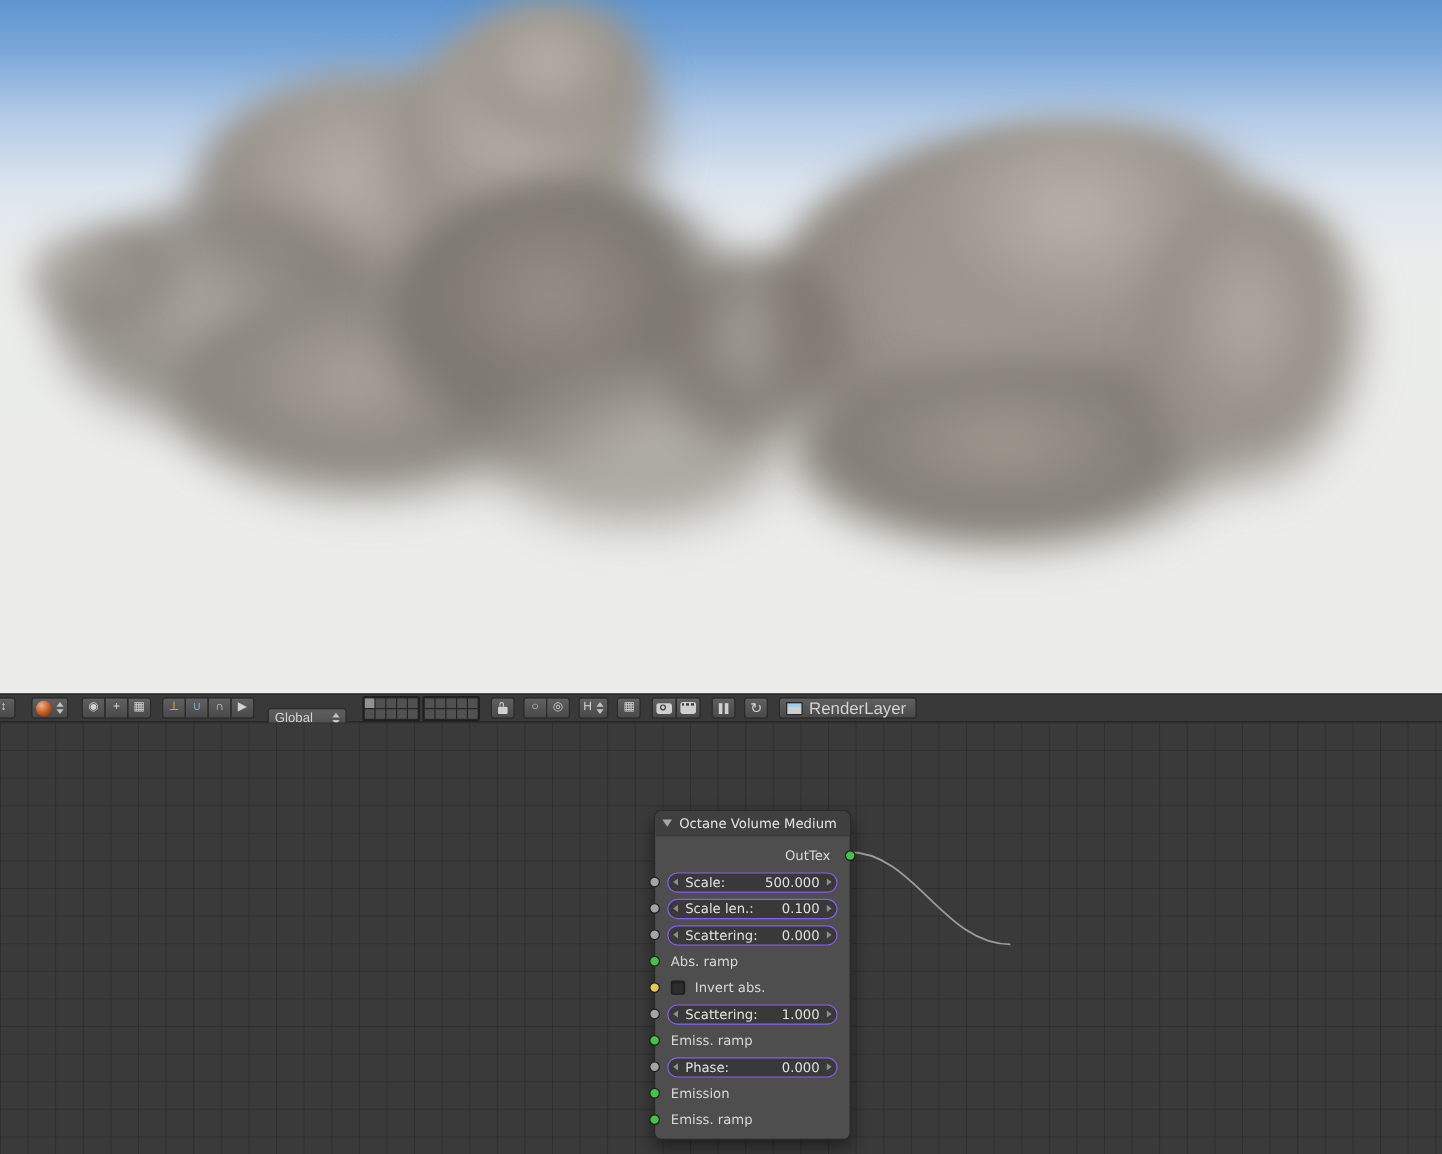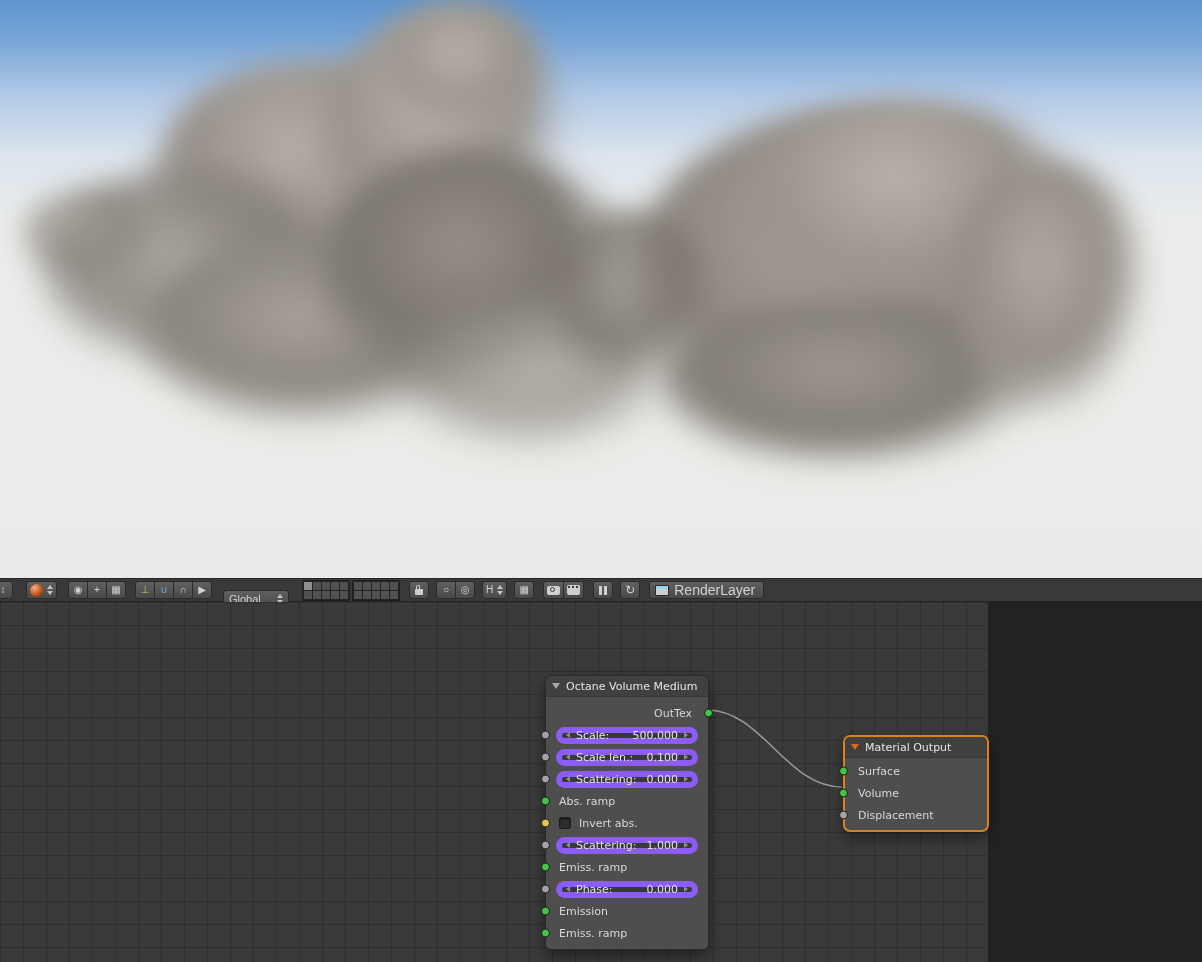--- a/index.html
+++ b/index.html
@@ -42,21 +42,21 @@
   .ic-film{width:13px;height:10px;background:#cfcfcf;border-radius:2px;position:relative;}
   .ic-film::before{content:"";position:absolute;top:1px;left:1px;right:1px;height:2px;
     background:repeating-linear-gradient(90deg,#3a3a3a 0 2px,transparent 2px 4px);}
   .ic-pause{display:flex;gap:2px;}
   .ic-pause span{display:block;width:3px;height:9px;background:#d0d0d0;}
   .pic{width:12px;height:9px;background:linear-gradient(#9ad0f0 0 3px,#cfcfcf 3px);
     border:1px solid #2a2a2a;border-radius:1px;margin-right:5px;}
   .rlayer{padding:0 8px 0 5px;font-size:14px;}
 
   
-  .neditor{position:absolute;left:0;top:602px;width:988px;height:360px;background:#3a3a3a;
+  .neditor{position:absolute;left:0;top:602px;width:1202px;height:360px;background:#3a3a3a;
     background-image:linear-gradient(rgba(0,0,0,.17) 1px,transparent 1px),
                      linear-gradient(90deg,rgba(0,0,0,.17) 1px,transparent 1px);
     background-size:23px 23px;}
   .noodles{position:absolute;left:0;top:0;pointer-events:none;}
   .node{position:absolute;background:#4e4e4e;border:1px solid #2a2a2a;border-radius:6px;
     box-shadow:0 6px 14px rgba(0,0,0,.45);font-size:11px;color:#d8d8d8;}
   .node-h{height:20px;background:#404040;border-radius:5px 5px 0 0;display:flex;align-items:center;
     padding:0 6px;color:#e4e4e4;border-bottom:1px solid #383838;}
   .tri{width:0;height:0;border-left:4px solid transparent;border-right:4px solid transparent;
     border-top:6px solid #a8a8a8;margin-right:6px;}
@@ -65,21 +65,21 @@
   .nrow .lbl{margin-left:13px;}
   .nrow.out{justify-content:flex-end;padding-left:20px;}
   .nrow.out .lbl{margin:0 16px 0 0;}
   .sock{position:absolute;width:9px;height:9px;border-radius:50%;border:1px solid #1c1c1c;
     box-sizing:border-box;top:50%;transform:translateY(-50%);}
   .sock.in{left:-5px;}
   .sock.outp{right:-5px;}
   .sock.gray{background:#a4a4a4;}
   .sock.green{background:#44c444;}
   .sock.yellow{background:#e3c94c;}
-  .slider{flex:1;margin:0 10px;height:17px;background:#393939;border:6px solid #8b5cf6;border-radius:9px;
+  .slider{flex:1;margin:0 10px;height:17px;background:#393939;border:1px solid #8b5cf6;border-radius:9px;
     position:relative;display:flex;align-items:center;justify-content:space-between;
     padding:0 14px;box-sizing:border-box;color:#e2e2e2;}
   .slider::before{content:"";position:absolute;left:4px;top:50%;margin-top:-3px;
     border-top:3px solid transparent;border-bottom:3px solid transparent;border-right:4px solid #8d8d8d;}
   .slider::after{content:"";position:absolute;right:4px;top:50%;margin-top:-3px;
     border-top:3px solid transparent;border-bottom:3px solid transparent;border-left:4px solid #8d8d8d;}
   .cbx{width:12px;height:12px;margin-left:13px;background:#2e2e2e;border:1px solid #1d1d1d;
     border-radius:2px;box-shadow:inset 0 1px 2px rgba(0,0,0,.5);box-sizing:border-box;}
   .cbx + .lbl{margin-left:8px;}
   .node.sel{border:2px solid #d8821e;border-radius:7px;}
@@ -301,36 +301,15 @@
         <span class="sock in green"></span>
         <span class="lbl">Emission</span>
       </div>
 
       <div class="nrow">
         <span class="sock in green"></span>
         <span class="lbl">Emiss. ramp</span>
       </div>
     </div>
 
-    <div class="node sel" style="left:843px;top:133px;width:142px;padding-bottom:4px;">
-      <div class="node-h">
-        <span class="tri orange"></span>
-        <span>Material Output</span>
-      </div>
-
-      <div class="nrow" style="margin-top:2px;">
-        <span class="sock in green"></span>
-        <span class="lbl">Surface</span>
-      </div>
-
-      <div class="nrow">
-        <span class="sock in green"></span>
-        <span class="lbl">Volume</span>
-      </div>
-
-      <div class="nrow">
-        <span class="sock in gray"></span>
-        <span class="lbl">Displacement</span>
-      </div>
-    </div>
 
   </div>
 </div>
 
 </body></html>

